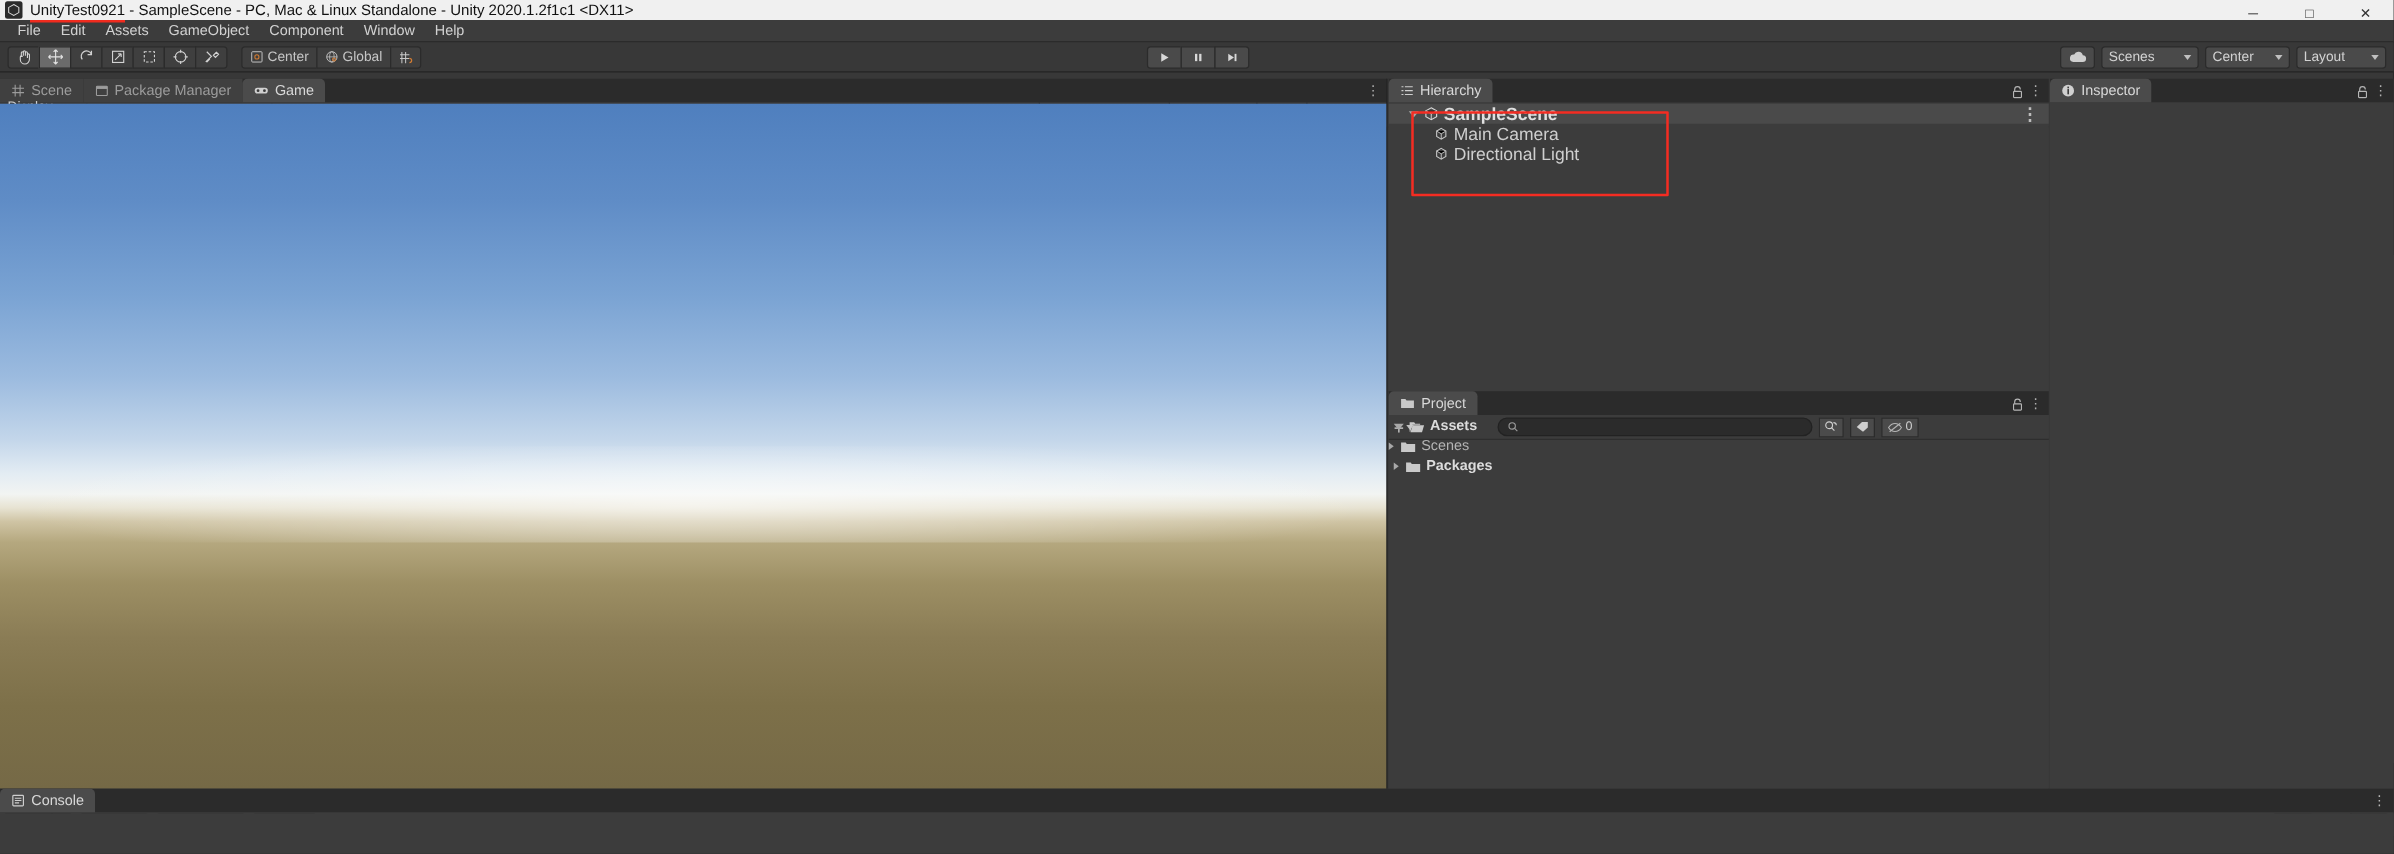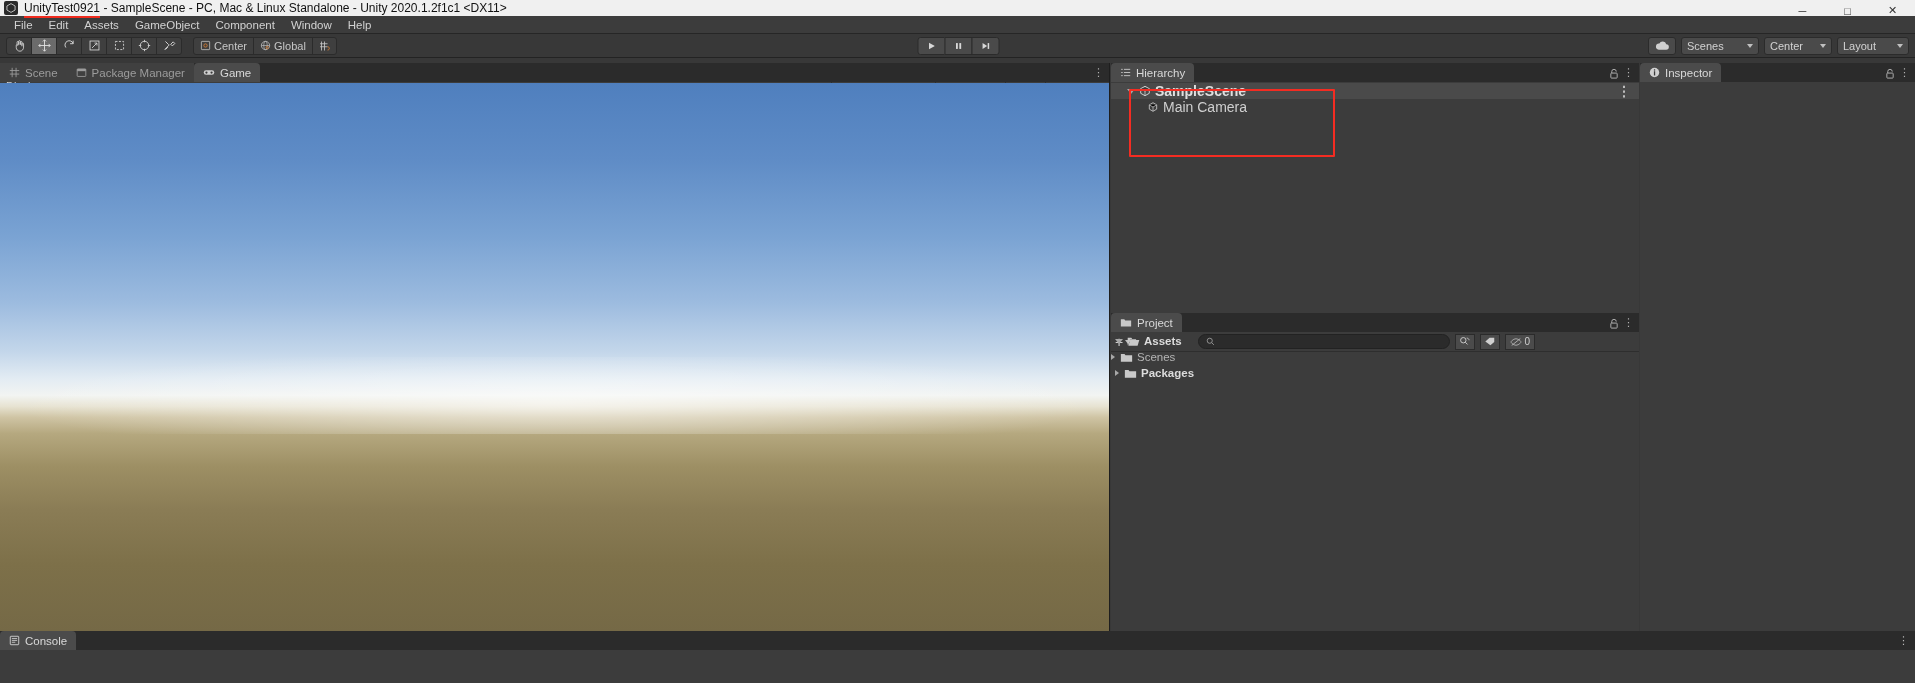--- a/index.html
+++ b/index.html
@@ -491,20 +491,29 @@
         </div>
         <div class="hrow" style="padding-left:36px">
           <span class="go-icon">
             <svg width="12" height="12" viewBox="0 0 14 14">
                 <path d="M7 2l4.3 2.5v5L7 12l-4.3-2.5v-5z" fill="none" stroke="#c8c8c8" stroke-width="1"></path>
                 <path d="M2.7 4.5L7 7l4.3-2.5M7 7v5" stroke="#c8c8c8" stroke-width="0.85"></path>
               </svg>
           </span>
           <span>Main Camera</span>
         </div>
+        <div class="hrow" style="padding-left:36px">
+          <span class="go-icon">
+            <svg width="12" height="12" viewBox="0 0 14 14">
+                <path d="M7 2l4.3 2.5v5L7 12l-4.3-2.5v-5z" fill="none" stroke="#c8c8c8" stroke-width="1"></path>
+                <path d="M2.7 4.5L7 7l4.3-2.5M7 7v5" stroke="#c8c8c8" stroke-width="0.85"></path>
+              </svg>
+          </span>
+          <span>Directional Light</span>
+        </div>
       </div>
 
       <div class="hl-box" style="left:18px; top:26px; width:206px; height:68px;"></div>
     </div>
 
     <div class="proj-panel">
       <div class="panel-tabbar">
         <div class="ptab active">
           <svg width="12" height="11" viewBox="0 0 14 12">
               <path d="M1 2.2h4l1.1 1.4H13v7H1z" fill="#c9c9c9"></path>

